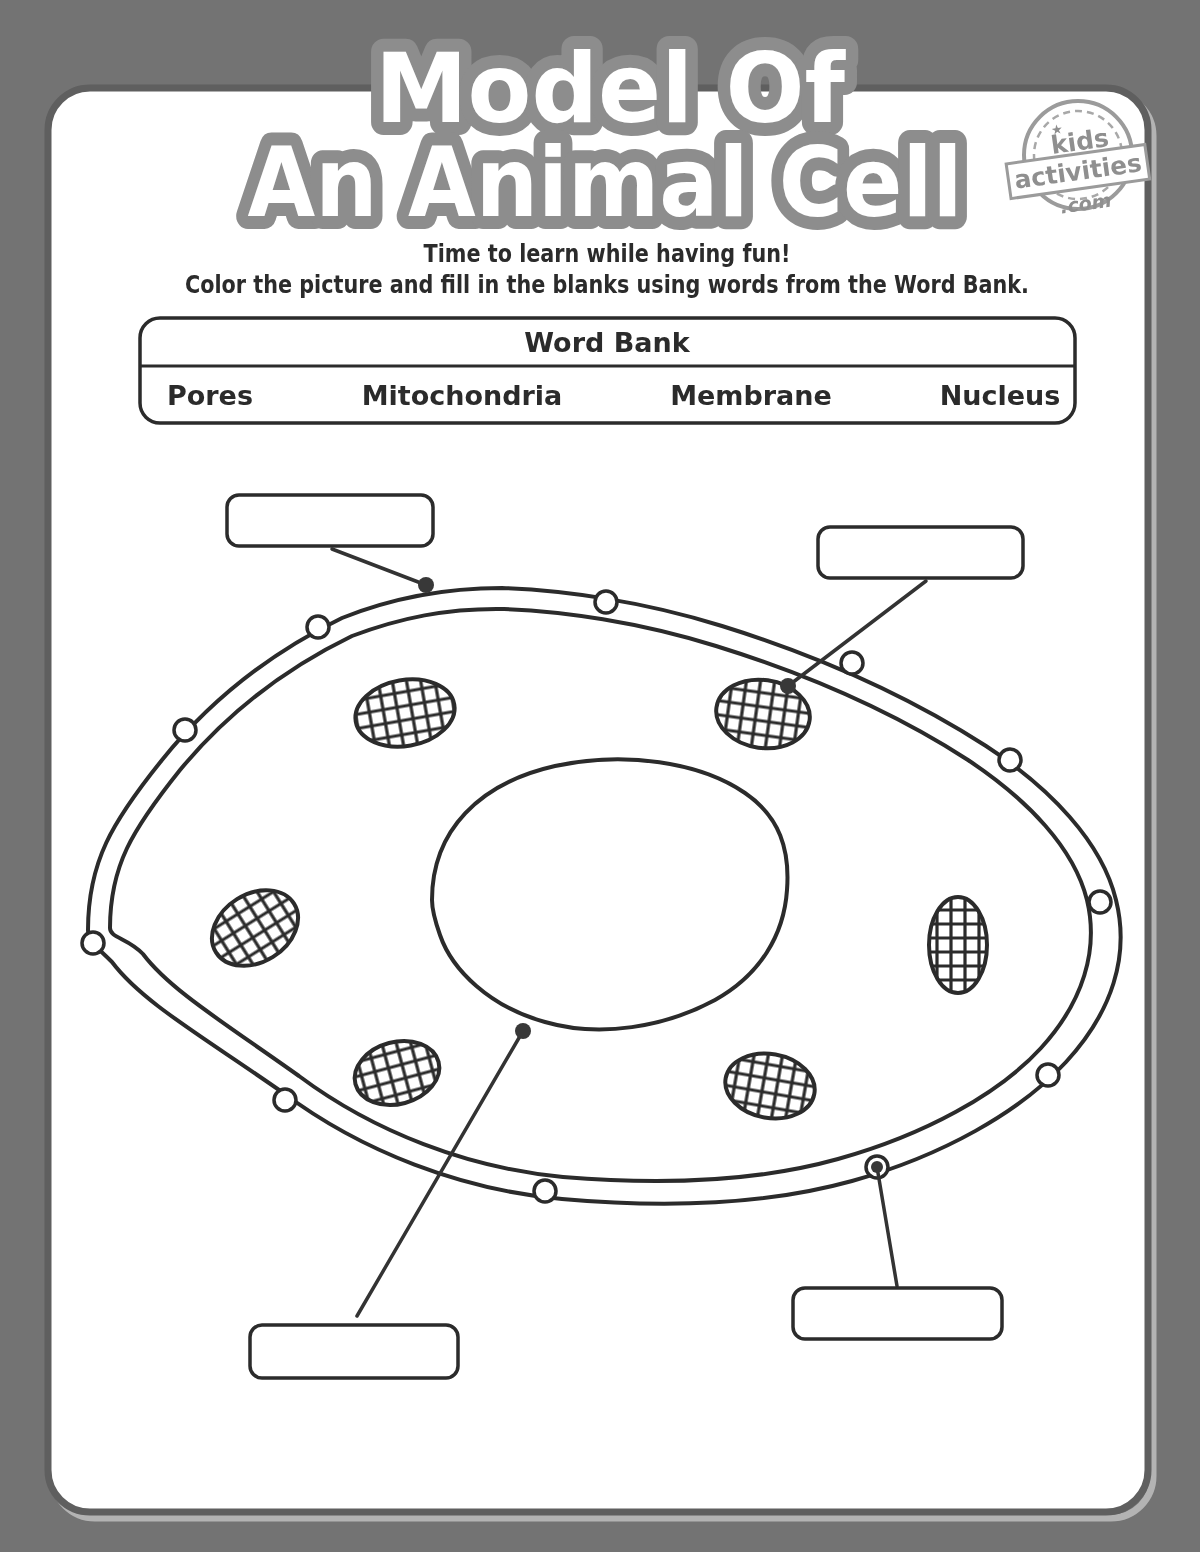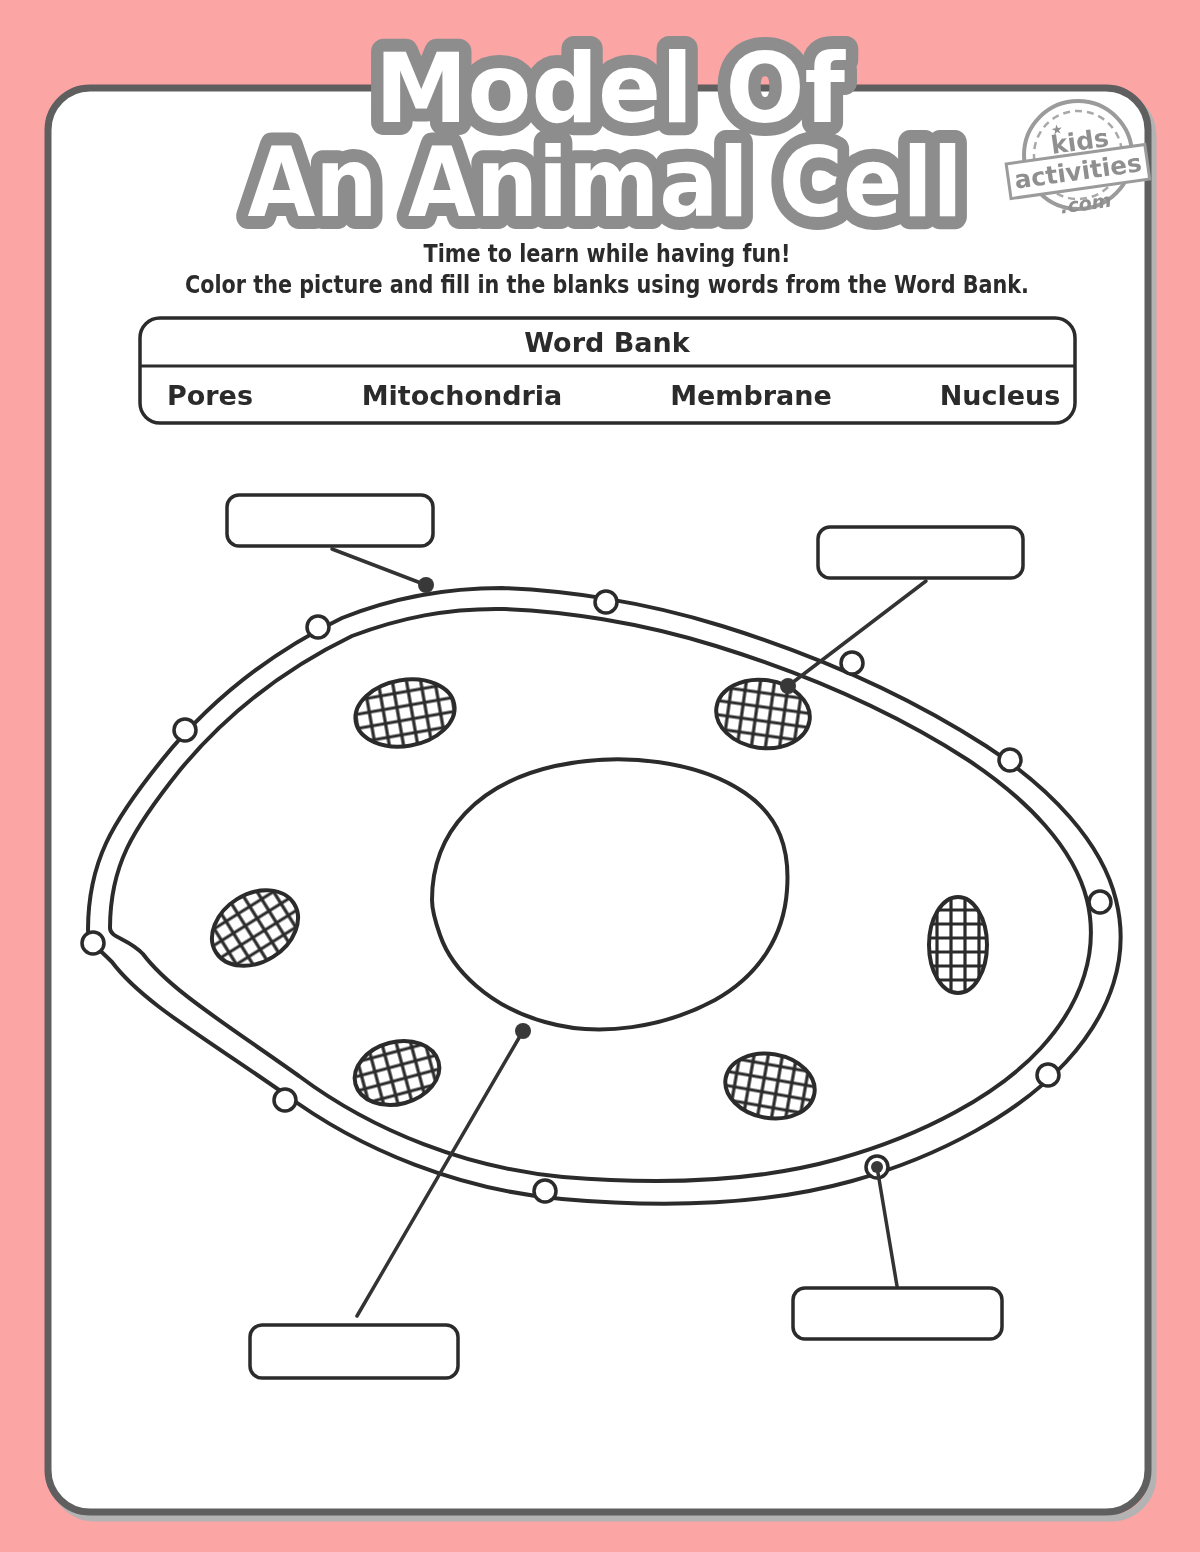--- a/index.html
+++ b/index.html
@@ -1,16 +1,16 @@
 <!DOCTYPE html>
 <html><head>
 <meta charset="utf-8">
 <style>
   html,body{margin:0;padding:0;background:#ffffff;}
-  .page{position:relative;width:1200px;height:1552px;background:#fca5a5;overflow:hidden;}
+  .page{position:relative;width:1200px;height:1552px;background:#737373;overflow:hidden;}
   svg{display:block;}
   text{font-family:"DejaVu Sans","Liberation Sans",sans-serif;}
   .bubble{font-weight:bold;fill:#ffffff;stroke:#8d8d8d;stroke-width:26;
           paint-order:stroke fill;stroke-linejoin:round;stroke-linecap:round;}
   .sub{font-weight:bold;fill:#2b2b2b;}
   .wb-h{font-weight:bold;fill:#2b2b2b;}
   .wb-w{font-weight:bold;fill:#2b2b2b;}
   .logo-t{font-weight:bold;fill:#8f8f8f;}
   .ink{stroke:#2b2b2b;fill:none;stroke-width:4;}
 </style>

